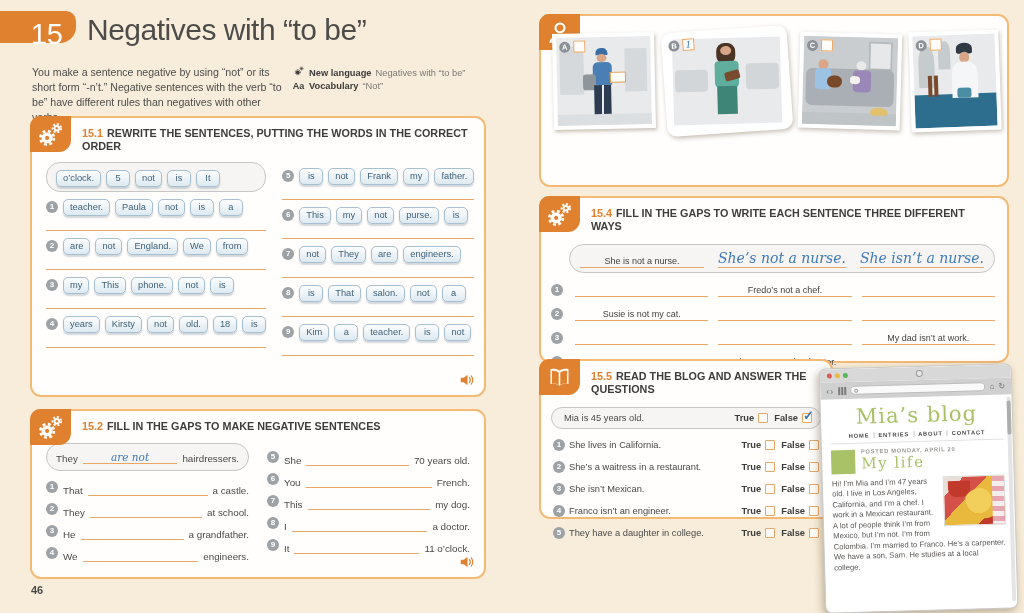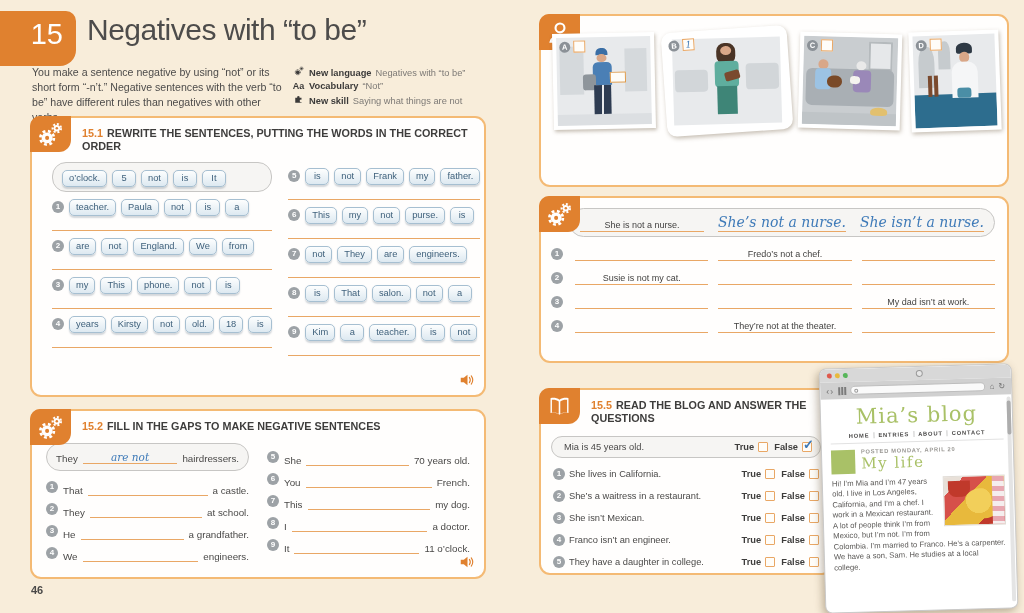--- a/index.html
+++ b/index.html
@@ -1,20 +1,20 @@
 <!DOCTYPE html>
 <html><head>
 <meta charset="utf-8">
 <style>
   * { margin:0; padding:0; box-sizing:border-box; }
   body { font-family:"Liberation Sans", sans-serif; }
   .spread { position:relative; width:1024px; height:613px; background:#f8edda; overflow:hidden; }
 
   
-  .lesson-tab { position:absolute; left:0; top:11px; width:76px; height:55px; background:#e0812f;
+  .lesson-tab { position:absolute; left:0; top:11px; width:76px; height:32px; background:#e0812f;
     border-radius:0 10px 16px 0; color:#fff; font-size:29px; text-align:right; padding:7px 13px 18px 0; }
   .page-title { position:absolute; left:87px; top:13px; font-size:30px; font-weight:400; color:#4d4c4b; letter-spacing:-0.5px; }
   .intro { position:absolute; left:32px; top:65px; width:256px; font-size:10.6px; line-height:1.42; color:#4c4b4a; }
   .summary { position:absolute; left:292px; top:66px; width:215px; }
   .sum-row { display:flex; align-items:baseline; gap:4px; margin-bottom:3px; font-size:9.3px; }
   .sum-icon { width:13px; flex-shrink:0; font-weight:bold; color:#3c3b3a; font-size:9px; text-align:center; }
   .sum-label { font-weight:bold; color:#3c3b3a; white-space:nowrap; }
   .sum-value { color:#7d7a76; }
 
   
@@ -22,24 +22,24 @@
   .panel-head-icon { position:absolute; left:-2px; top:-2px; width:41px; height:36px; background:#e0812f;
     border-radius:10px 0 12px 0; display:flex; align-items:center; justify-content:center; }
   .panel-head { margin:9px 10px 0 50px; font-size:10.8px; font-weight:bold; color:#3e3d3c; line-height:1.25; }
   .panel-head .num { color:#e0812f; margin-right:4px; }
   .speaker { position:absolute; right:9px; bottom:5px; }
 
   .ex151 { left:30px; top:116px; width:456px; height:281px; }
   .ex152 { left:30px; top:409px; width:456px; height:170px; }
   .ex153 { left:539px; top:14px;  width:470px; height:173px; }
   .ex154 { left:539px; top:196px; width:470px; height:167px; }
-  .ex155 { left:539px; top:388px; width:294px; height:187px; }
-
-  
-  .cols { display:grid; grid-template-columns:1fr 1fr; column-gap:16px; margin:8px 20px 0; }
+  .ex155 { left:539px; top:359px; width:294px; height:160px; }
+
+  
+  .cols { display:grid; grid-template-columns:1fr 1fr; column-gap:16px; margin:8px 14px 0; }
   .example-box { border:1.5px solid #c7c6c4; background:#f6f5f3; border-radius:14px; padding:7px 9px 4px; margin-bottom:7px; }
   .tiles-row { display:flex; align-items:center; gap:5px; flex-wrap:nowrap; }
   .tile { display:inline-block; background:linear-gradient(#fdfefe,#dde9f1); border:1px solid #a6bfd1; border-radius:5px;
     color:#3e607b; font-size:9.3px; padding:2.5px 6px; min-width:24px; text-align:center;
     box-shadow:0 1.5px 1.5px rgba(80,100,120,.25); white-space:nowrap; }
   .ncircle { width:12px; height:12px; border-radius:50%; background:#9da2a6; color:#fff; font-size:8px; font-weight:bold;
     line-height:12px; text-align:center; flex-shrink:0; }
   .o-item { margin-bottom:7px; }
   .o-item .uline { border-bottom:1.5px solid #e9a765; height:13px; margin-top:2px; }
   .hand { font-family:"DejaVu Serif", serif; font-style:italic; color:#3e7ab8; font-size:10.5px; }
@@ -128,27 +128,20 @@
             <circle cx="12" cy="4" r="2.6" fill="none" stroke="#3c3b3a" stroke-width="1.2" stroke-dasharray="1.3 1.1"></circle>
           </svg></span>
         <span class="sum-label">New language</span>
         <span class="sum-value">Negatives with “to be”</span>
       </div>
       <div class="sum-row">
         <span class="sum-icon">Aa</span>
         <span class="sum-label">Vocabulary</span>
         <span class="sum-value">“Not”</span>
       </div>
-      <div class="sum-row">
-        <span class="sum-icon"><svg viewBox="0 0 16 16" width="10" height="10">
-            <path fill="#3c3b3a" d="M2 6 h3.2 a2 2 0 1 1 3.6 0 H12 v3.2 a2 2 0 1 0 0 3.6 V14 H2 z"></path>
-          </svg></span>
-        <span class="sum-label">New skill</span>
-        <span class="sum-value">Saying what things are not</span>
-      </div>
     </div>
 
   <section class="panel ex151">
     <div class="panel-head-icon">
       <svg viewBox="0 0 32 32" width="27" height="27">
           <circle cx="12" cy="20" r="6.5" fill="#fff"></circle>
           <circle cx="12" cy="20" r="8" fill="none" stroke="#fff" stroke-width="3.2" stroke-dasharray="3.4 3"></circle>
           <circle cx="12" cy="20" r="2.4" fill="#e0812f"></circle>
           <circle cx="23.5" cy="8.5" r="3.8" fill="#fff"></circle>
           <circle cx="23.5" cy="8.5" r="5" fill="none" stroke="#fff" stroke-width="2.4" stroke-dasharray="2.4 2.2"></circle>
@@ -450,20 +443,21 @@
     <div class="panel-head-icon">
       <svg viewBox="0 0 32 32" width="27" height="27">
           <circle cx="12" cy="20" r="6.5" fill="#fff"></circle>
           <circle cx="12" cy="20" r="8" fill="none" stroke="#fff" stroke-width="3.2" stroke-dasharray="3.4 3"></circle>
           <circle cx="12" cy="20" r="2.4" fill="#e0812f"></circle>
           <circle cx="23.5" cy="8.5" r="3.8" fill="#fff"></circle>
           <circle cx="23.5" cy="8.5" r="5" fill="none" stroke="#fff" stroke-width="2.4" stroke-dasharray="2.4 2.2"></circle>
           <circle cx="23.5" cy="8.5" r="1.5" fill="#e0812f"></circle>
         </svg>
     </div>
+    <div class="panel-head"><span class="num">15.4</span><span>FILL IN THE GAPS TO WRITE EACH SENTENCE THREE DIFFERENT WAYS</span></div>
     <div class="ex154-example" id="ex154-example">
         <div class="wline">
           <span class="print">She is not a nurse.</span>
         </div>
         <div class="wline">
           <span class="hand">She’s not a nurse.</span>
         </div>
         <div class="wline">
           <span class="hand">She isn’t a nurse.</span>
         </div>

